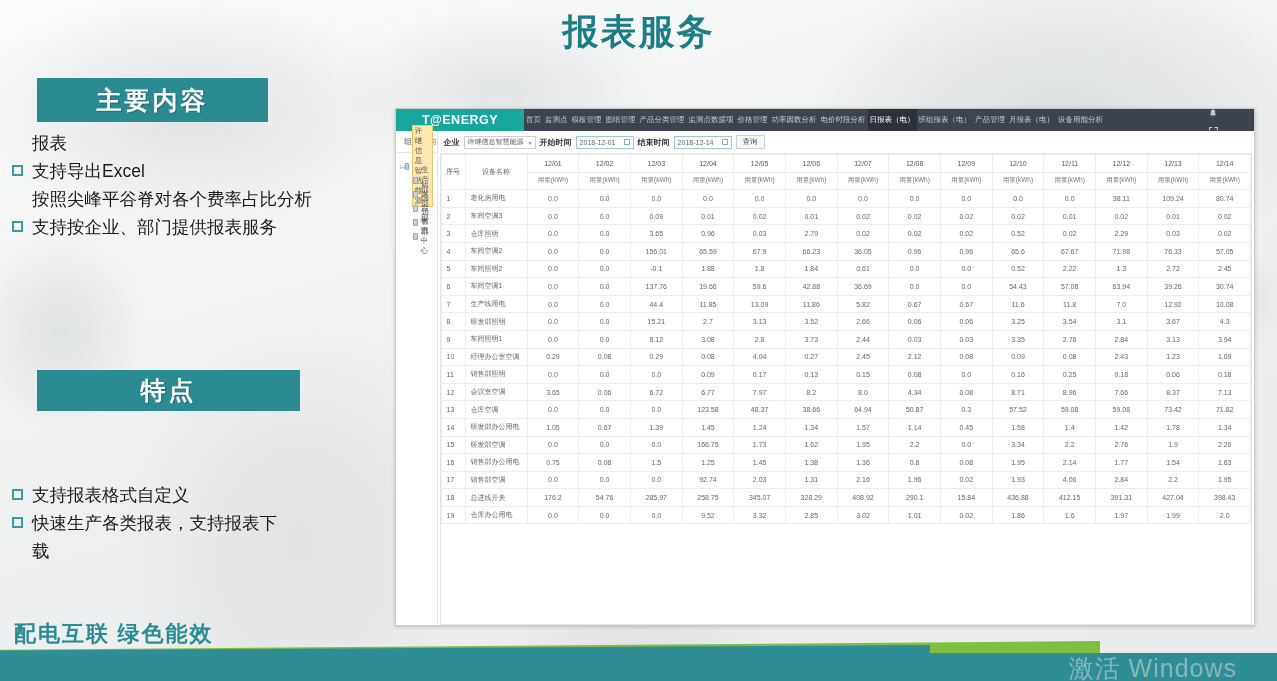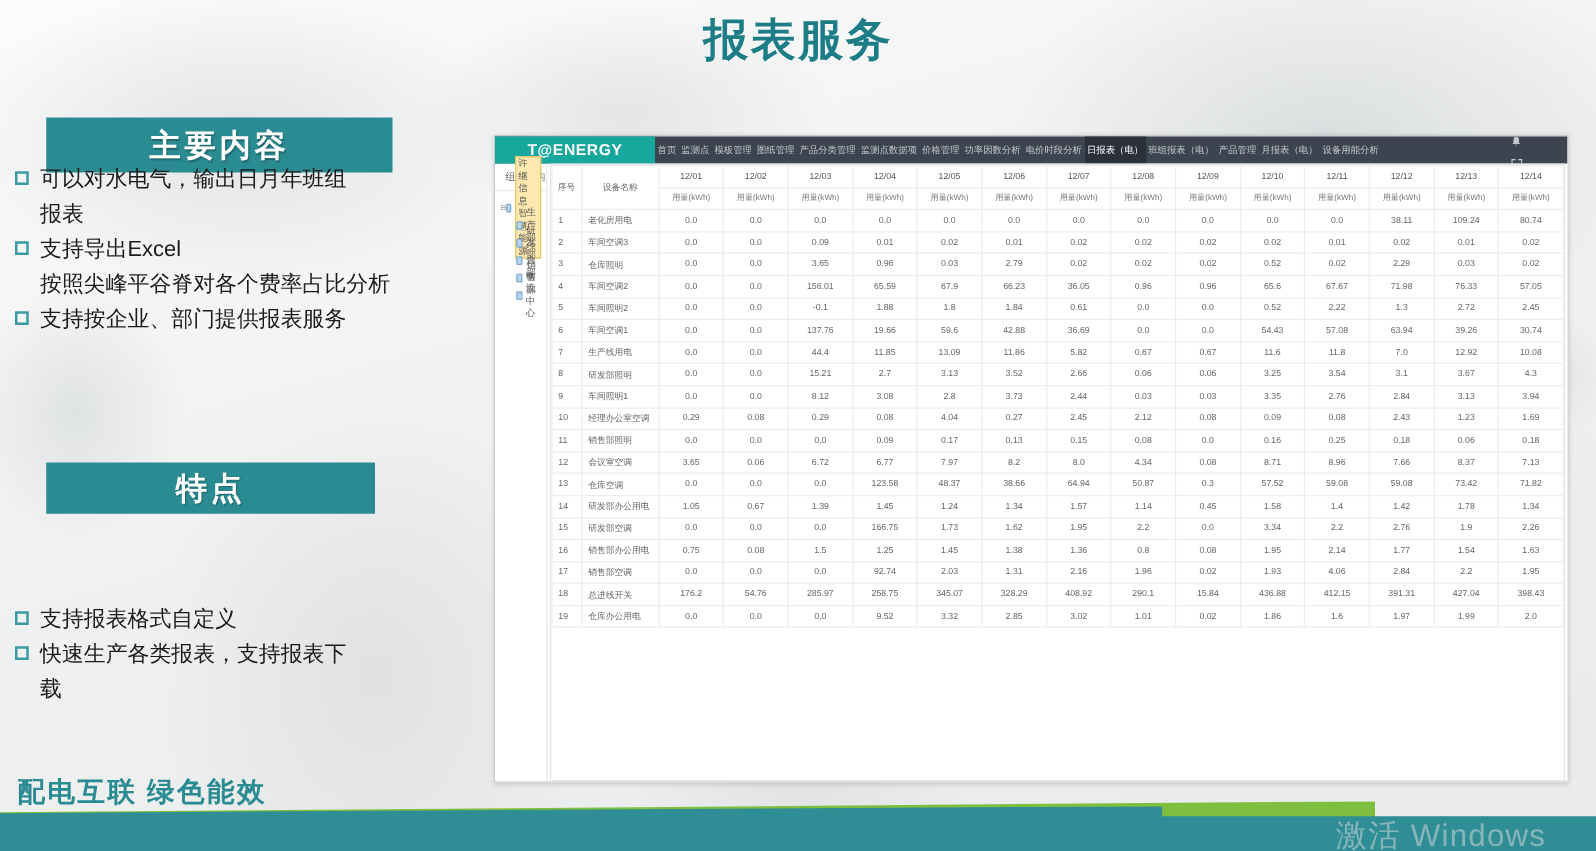--- a/index.html
+++ b/index.html
@@ -35,21 +35,21 @@
     text-shadow:0 1px 0 #ffffff;
   }
 
   
   .banner{
     position:absolute; background:#2a8b92; color:#fff;
     font-size:25px; font-weight:bold; letter-spacing:3px;
     display:flex; align-items:center; justify-content:center;
     text-shadow:1px 1px 1px rgba(0,0,0,.25);
   }
-  #banner-main{ left:37px; top:94px; width:277px; height:44px; }
+  #banner-main{ left:37px; top:78px; width:231px; height:44px; }
   #banner-feat{ left:37px; top:370px; width:263px; height:41px; }
 
   .bullet-list{ position:absolute; left:12px; width:345px; color:#1a1a1a; font-size:17.5px; line-height:27px; }
   #list-main{ top:130px; }
   #list-feat{ top:437px;margin-top:45px; }
   .bl-row{ display:flex; align-items:flex-start; margin-bottom:1px; }
   .bl-sq{
     flex:0 0 auto; width:11px; height:11px; margin:7px 9px 0 0;
     border:2px solid #3b9ba2; background:transparent;
   }
@@ -178,24 +178,20 @@
 </style>
 </head>
 <body>
 
 <div class="slide-bg"></div>
 
 <div class="slide-title">报表服务</div>
 
 <div class="banner" id="banner-main">主要内容</div>
 <div class="bullet-list" id="list-main">
-    <div class="bl-row">
-      <span class="bl-sq"></span>
-      <span class="bl-txt">可以对水电气，输出日月年班组</span>
-    </div>
     <div class="bl-row">
       <span class="bl-sq hidden"></span>
       <span class="bl-txt">报表</span>
     </div>
     <div class="bl-row">
       <span class="bl-sq"></span>
       <span class="bl-txt">支持导出Excel</span>
     </div>
     <div class="bl-row">
       <span class="bl-sq hidden"></span>
@@ -328,20 +324,38 @@
             <span>销售部</span>
           </div>
           <div class="tree-row tree-child">
             <span class="fold"></span>
             <span>物流中心</span>
           </div>
         </div>
     </div>
 
     <div class="content">
+      <div class="filterbar">
+        <span class="flabel">企业</span>
+        <span class="fselect">
+          <span>许继信息智慧能源</span>
+          <span class="cv">▾</span>
+        </span>
+        <span class="flabel">开始时间</span>
+        <span class="fdate">
+          <span>2018-12-01</span>
+          <span class="cal"></span>
+        </span>
+        <span class="flabel">结束时间</span>
+        <span class="fdate">
+          <span>2018-12-14</span>
+          <span class="cal"></span>
+        </span>
+        <span class="fbtn">查询</span>
+      </div>
 
       <div class="table-wrap">
         <table class="rt">
           <colgroup id="rt-colgroup">
               <col class="c-idx">
               <col class="c-name">
               <col>
               <col>
               <col>
               <col>

